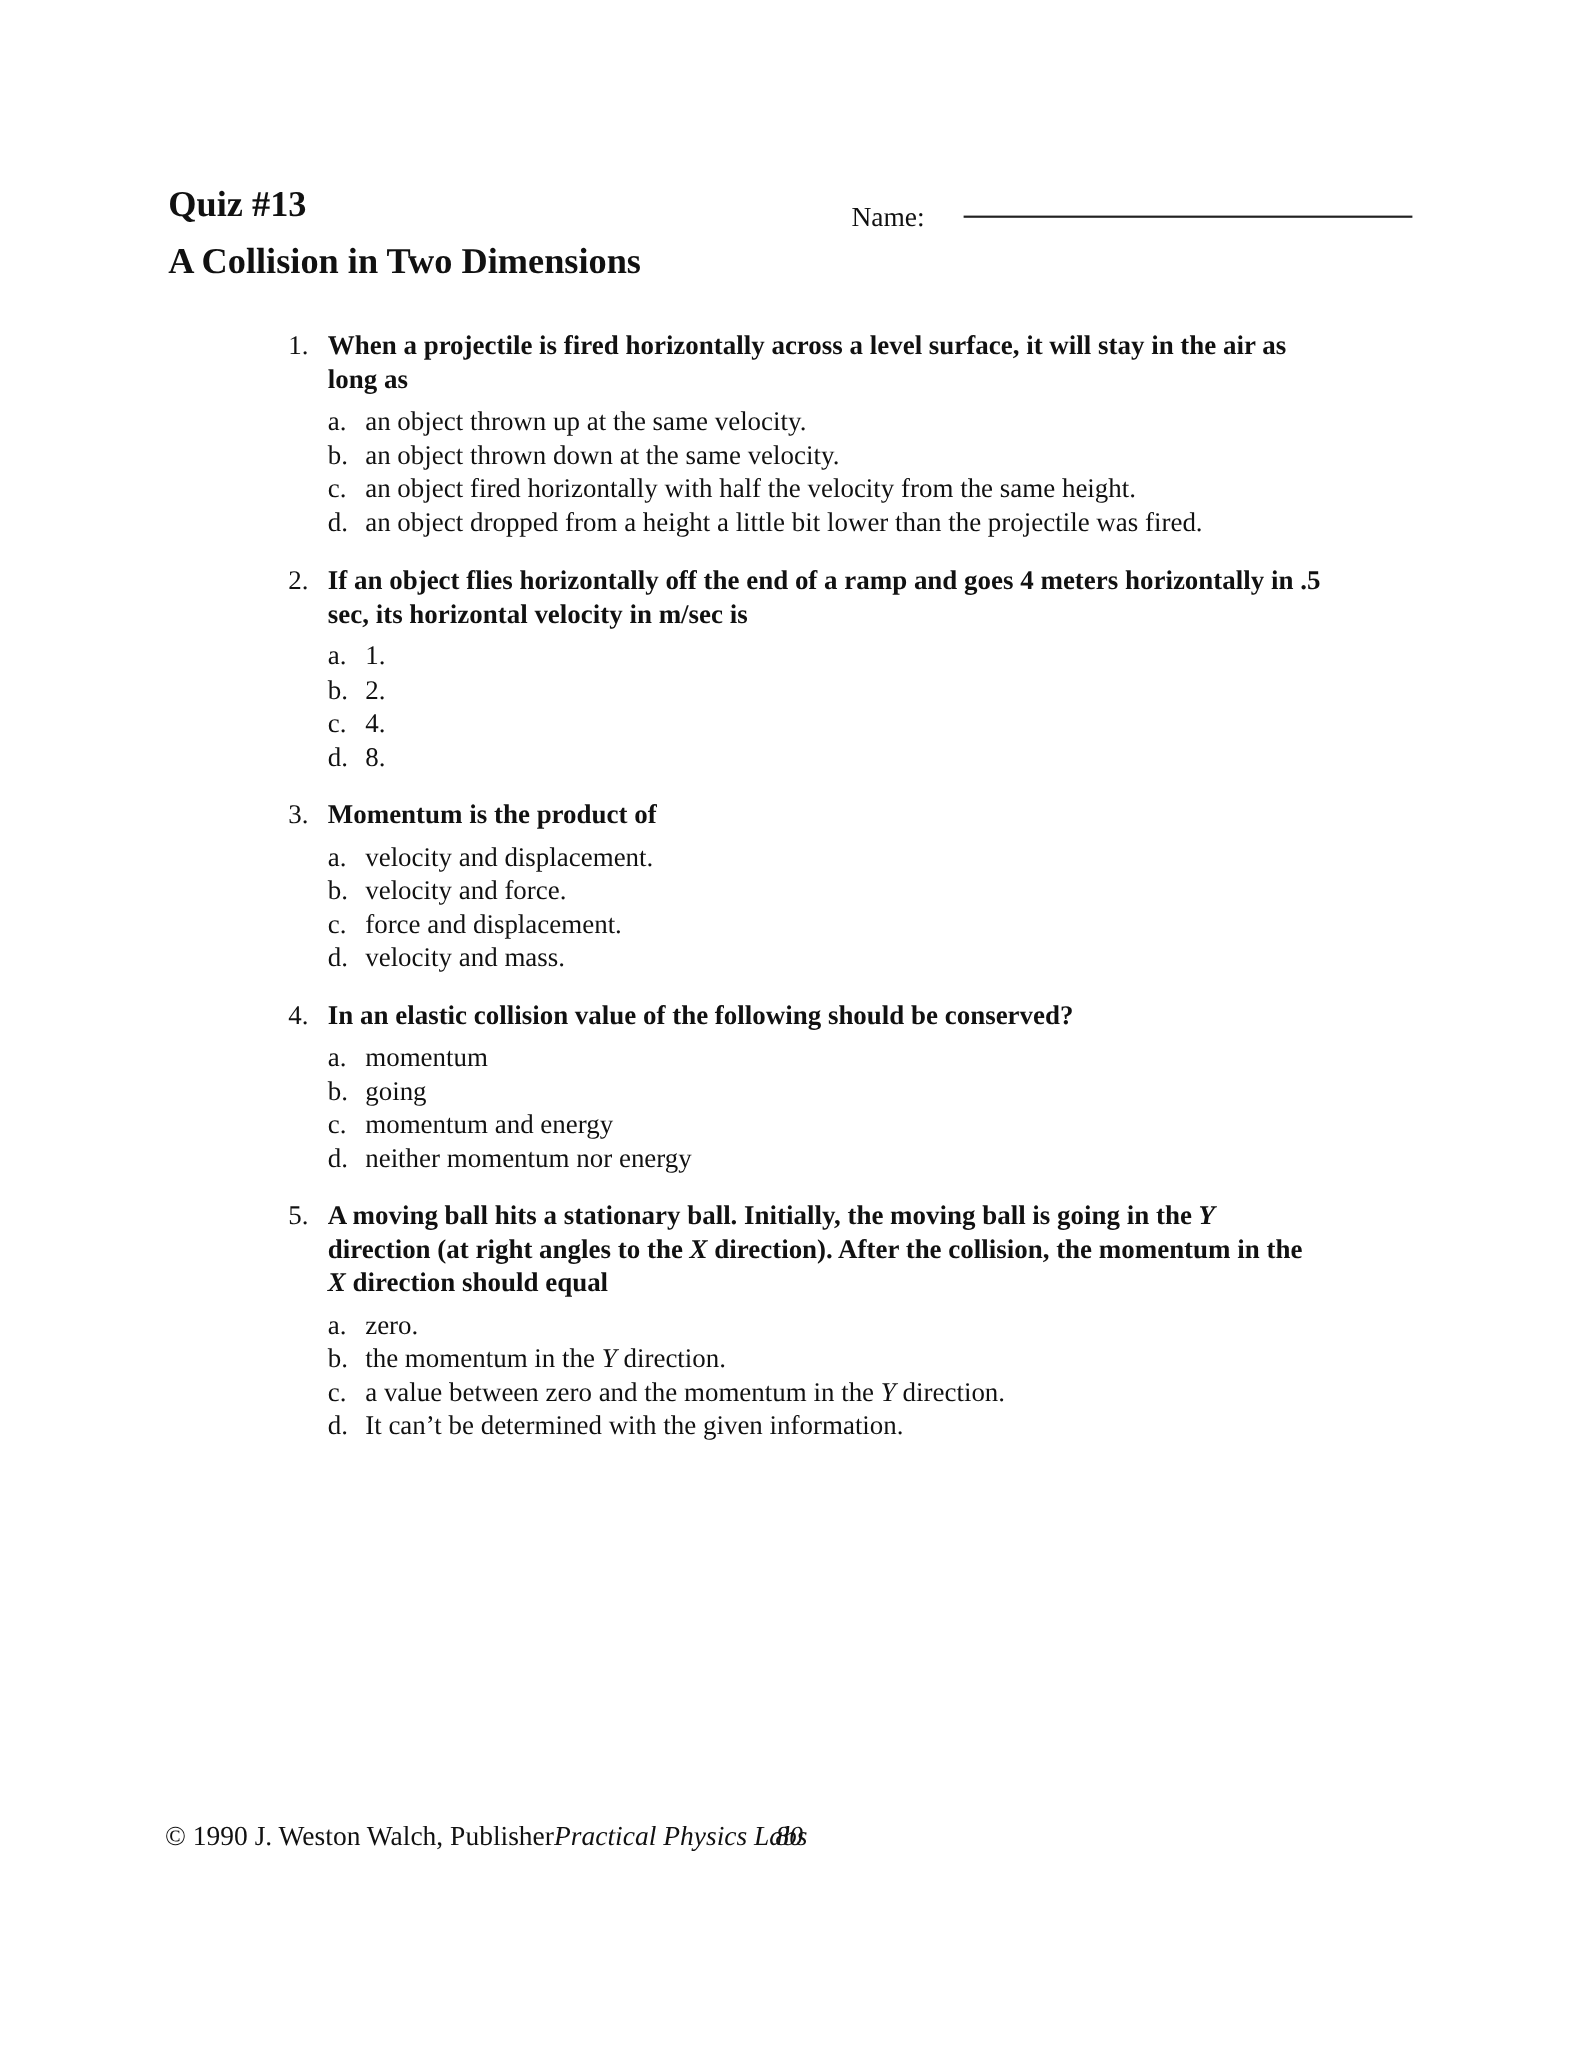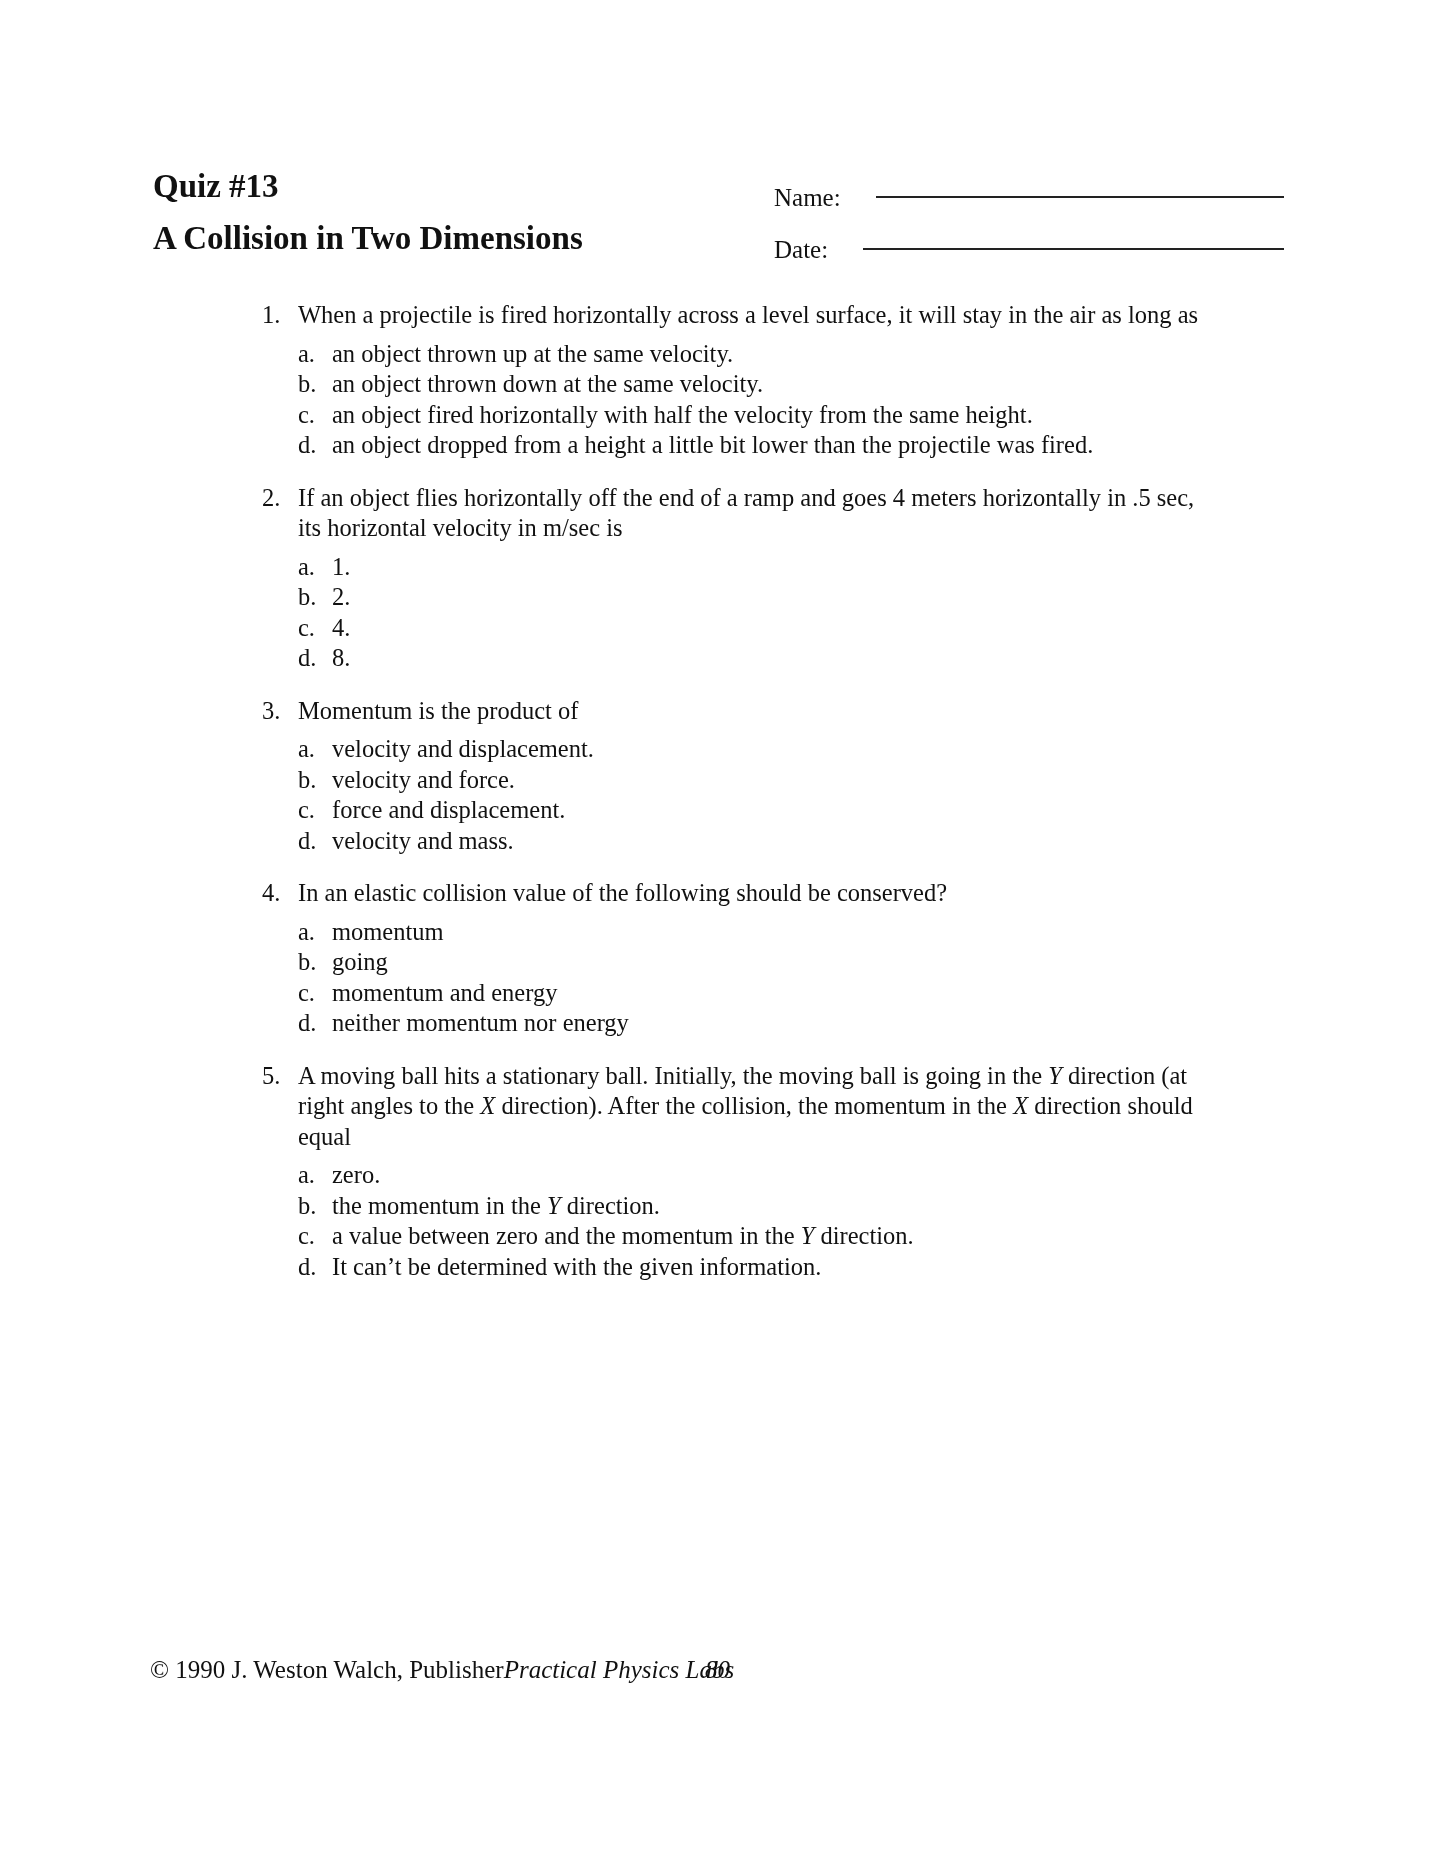--- a/index.html
+++ b/index.html
@@ -10,45 +10,41 @@
   .title-block { position: absolute; left: 153px; top: 160px; }
   .title { font-weight: bold; font-size: 33px; line-height: 52px; margin: 0; font-family: Liberation Serif, serif; }
   .fields { position: absolute; left: 774px; top: 160px; width: 510px; }
   .field { display: flex; align-items: flex-end; height: 52px; font-size: 25px; }
   .field .lbl { white-space: nowrap; margin-right: 35px; }
   .field .line { flex: 1; border-bottom: 2px solid #222; height: 0; margin-bottom: 14px; }
   .questions { position: absolute; left: 262px; top: 300px; width: 940px; font-size: 24.5px; }
   .question { margin-bottom: 22px; }
   .qline { display: flex; line-height: 30.5px; }
   .qnum { width: 36px; flex: none; }
-  .qtext { flex: 1; }
+  .qtext { flex: 1; font-weight: bold; }
   .options { margin-left: 36px; margin-top: 8px; }
   .opt { display: flex; line-height: 30.5px; }
   .olet { width: 34px; flex: none; }
   .otext { flex: 1; }
   i.v { font-style: italic; }
   .footer { position: absolute; top: 1656px; left: 150px; width: 1130px; font-size: 25px; display: flex; justify-content: flex-start; }
   .footer .center { font-style: italic; position: absolute; left: 555px; }
   .footer .right { font-style: italic; }
 </style>
 </head>
 <body>
 
 <div class="title-block">
   <h1 class="title">Quiz #13</h1>
   <h2 class="title">A Collision in Two Dimensions</h2>
 </div>
 
 <div class="fields">
   <div class="field">
     <span class="lbl">Name:</span>
-    <span class="line"></span>
-  </div>
-  <div class="field">
-    <span class="lbl">Date:</span>
     <span class="line"></span>
   </div>
 </div>
 
 <div class="questions">
 
   <div class="question">
     <div class="qline">
       <span class="qnum">1.</span>
       <span class="qtext">When a projectile is fired horizontally across a level surface, it will stay in the air as long as</span>

